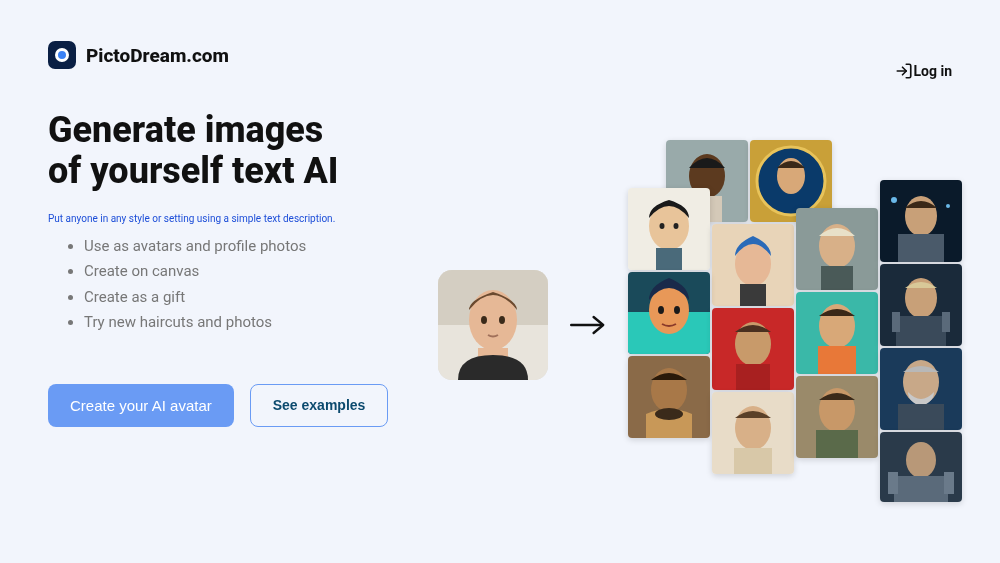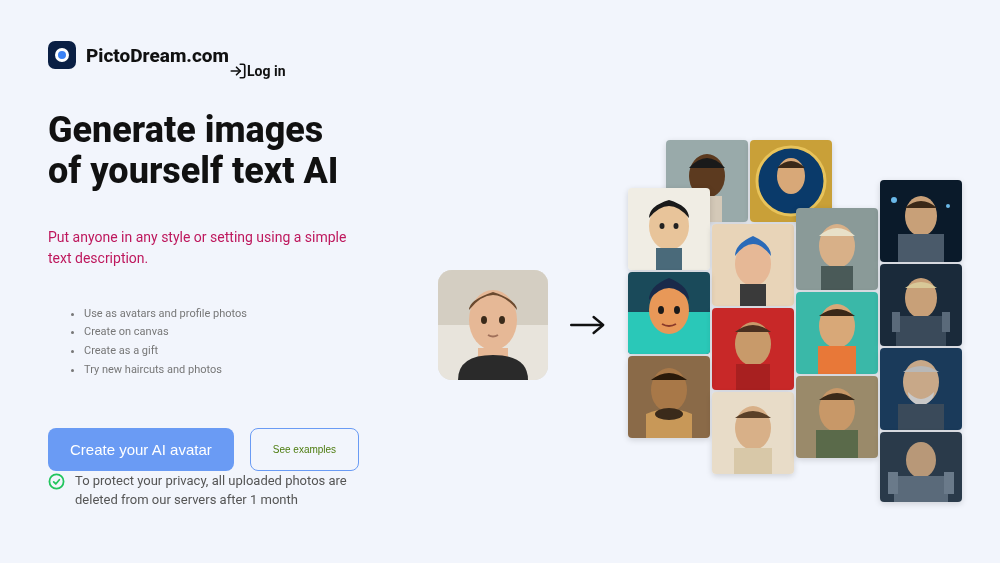--- a/index.html
+++ b/index.html
@@ -6,20 +6,21 @@
 body {
   width: 1000px;
   height: 563px;
   background: #f2f5fc;
   font-family: -apple-system, BlinkMacSystemFont, "Segoe UI", Roboto, sans-serif;
   color: #1a1a1a;
   overflow: hidden;
 }
 .header {
   display: flex;
+  justify-content: space-between;
   align-items: center;
   padding: 30px 48px 10px 48px;
 }
 .logo-group {
   display: flex;
   align-items: center;
   gap: 10px;
 }
 .logo-mark {
   width: 28px;
@@ -63,60 +64,61 @@
   gap: 10px;
 }
 .left {
   flex: 0 0 380px;
 }
 .headline {
   font-size: 36px;
   font-weight: 800;
   line-height: 1.15;
   color: #111;
-  margin-bottom: 34px;
+  margin-bottom: 18px;
 }
 .subtext {
-  font-size: 14px;
-  color: #be185d;
+  font-size: 10px;
+  color: #1d4ed8;
   line-height: 1.5;
-  margin-bottom: 36px;
+  margin-bottom: 8px;
   max-width: 320px;
 }
 .features {
   list-style: disc;
   padding-left: 36px;
   margin-bottom: 48px;
 }
 .features li {
-  font-size: 11px;
+  font-size: 15px;
   color: #777;
   line-height: 1.7;
 }
 .cta-row {
   display: flex;
   gap: 16px;
+  margin-bottom: 20px;
 }
 .btn-primary {
   background: #6a9bf4;
   color: #fff;
   border: none;
   padding: 13px 22px;
   font-size: 15px;
   font-weight: 500;
   border-radius: 8px;
   cursor: pointer;
 }
 .btn-secondary {
   background: transparent;
-  color: #4d7c0f;
+  color: #0c4a6e;
   border: 1.5px solid #6a9bf4;
   padding: 12px 22px;
-  font-size: 10px;
-  font-weight: 400;
+  font-size: 14px;
+  font-weight: 700;
   border-radius: 8px;
   cursor: pointer;
 }
 .privacy-row {
   display: flex;
   align-items: flex-start;
   gap: 10px;
   max-width: 340px;
 }
 .check-icon {
@@ -195,27 +197,20 @@
     <ul class="features">
       <li>Use as avatars and profile photos</li>
       <li>Create on canvas</li>
       <li>Create as a gift</li>
       <li>Try new haircuts and photos</li>
     </ul>
     <div class="cta-row">
       <button class="btn-primary">Create your AI avatar</button>
       <button class="btn-secondary">See examples</button>
     </div>
-    <div class="privacy-row">
-      <svg class="check-icon" viewBox="0 0 24 24" fill="none" stroke="#22c55e" stroke-width="2.5" stroke-linecap="round" stroke-linejoin="round">
-        <circle cx="12" cy="12" r="10"></circle>
-        <polyline points="8 12.5 11 15.5 16 9.5"></polyline>
-      </svg>
-      <span class="privacy-text">To protect your privacy, all uploaded photos are deleted from our servers after 1 month</span>
-    </div>
   </div>
 
   <div class="right">
     <div class="source-photo">
       <svg viewBox="0 0 110 110">
         <rect width="110" height="110" fill="#e8e4dc"></rect>
         <rect x="0" y="0" width="110" height="55" fill="#d4cec2"></rect>
         <ellipse cx="55" cy="50" rx="24" ry="30" fill="#e6b896"></ellipse>
         <path d="M31 40 Q55 10 79 40 Q79 30 55 22 Q31 30 31 40" fill="#6b4a2f"></path>
         <ellipse cx="46" cy="50" rx="3" ry="4" fill="#3a2a1a"></ellipse>

